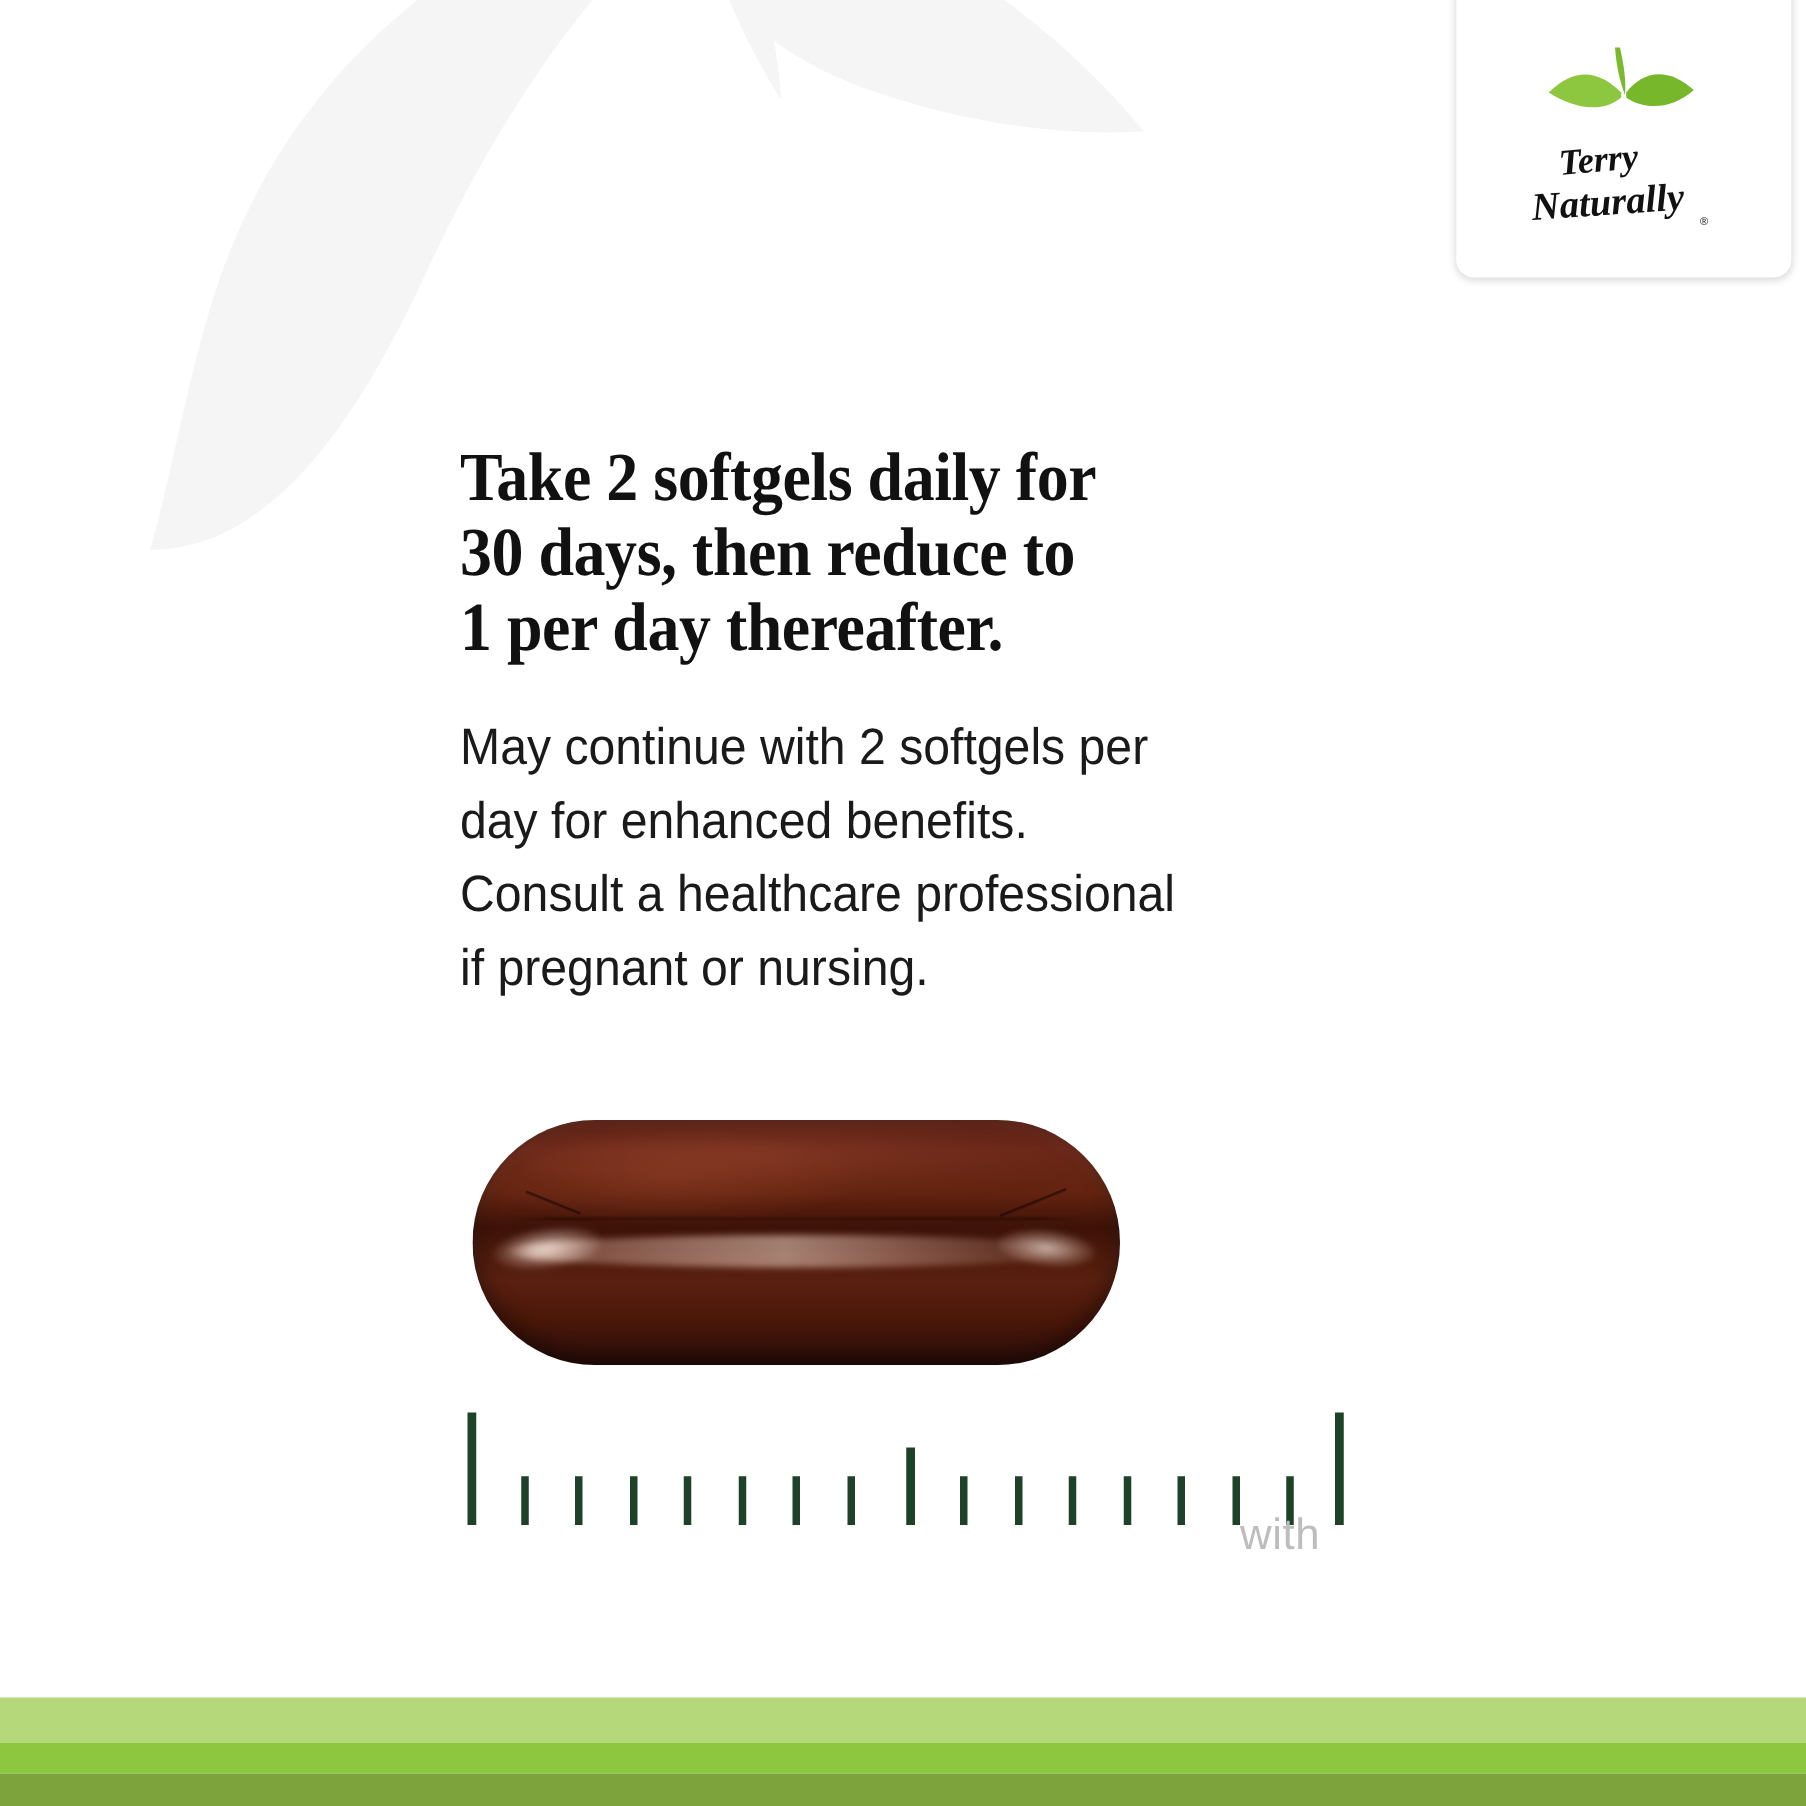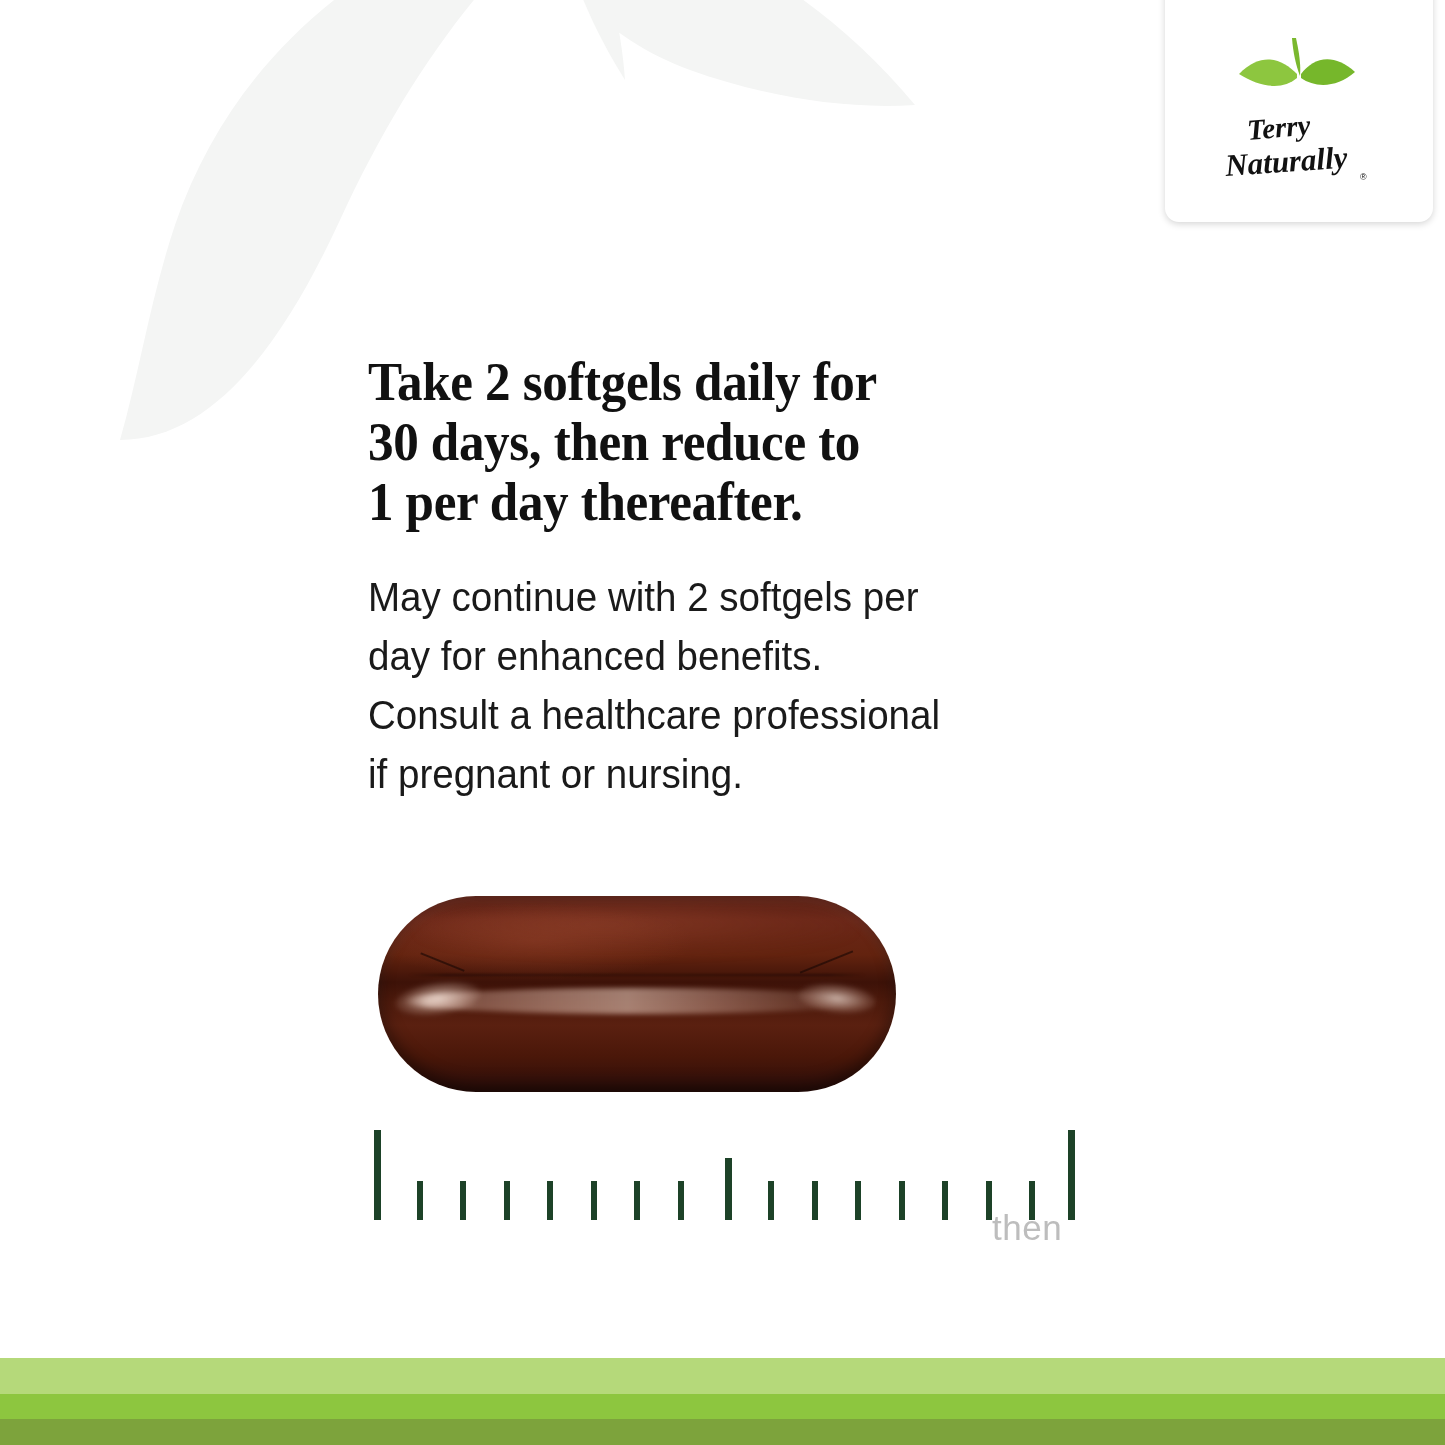--- a/index.html
+++ b/index.html
@@ -342,21 +342,21 @@
       <div class="tick mid" style="left: 355px; background: rgb(29, 66, 40);"></div>
       <div class="tick minor" style="left: 398px; background: rgb(29, 66, 40);"></div>
       <div class="tick minor" style="left: 442px; background: rgb(29, 66, 40);"></div>
       <div class="tick minor" style="left: 485px; background: rgb(29, 66, 40);"></div>
       <div class="tick minor" style="left: 529px; background: rgb(29, 66, 40);"></div>
       <div class="tick minor" style="left: 572px; background: rgb(29, 66, 40);"></div>
       <div class="tick minor" style="left: 616px; background: rgb(29, 66, 40);"></div>
       <div class="tick minor" style="left: 659px; background: rgb(29, 66, 40);"></div>
       <div class="tick major" style="left: 698px; background: rgb(29, 66, 40);"></div>
     </div>
-  <div class="inch-label">then</div>
+  <div class="inch-label">with</div>
 
   <div class="stripes">
     <div class="stripe stripe-light"></div>
     <div class="stripe stripe-mid"></div>
     <div class="stripe stripe-dark"></div>
   </div>
 
 </div>
 
 </body></html>

